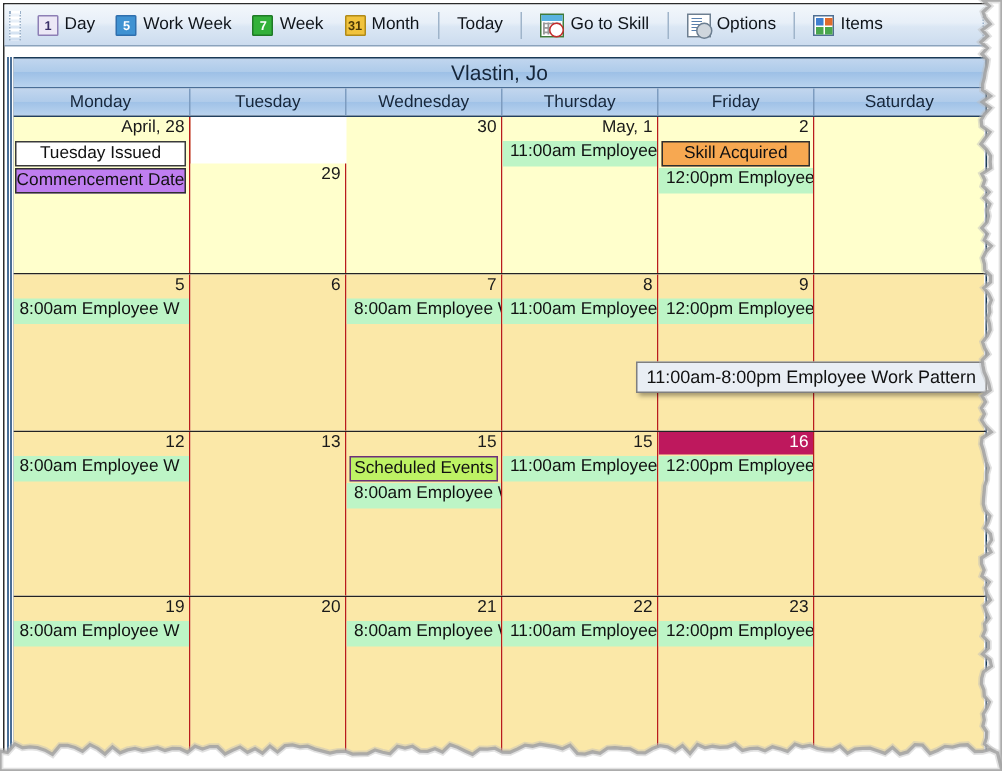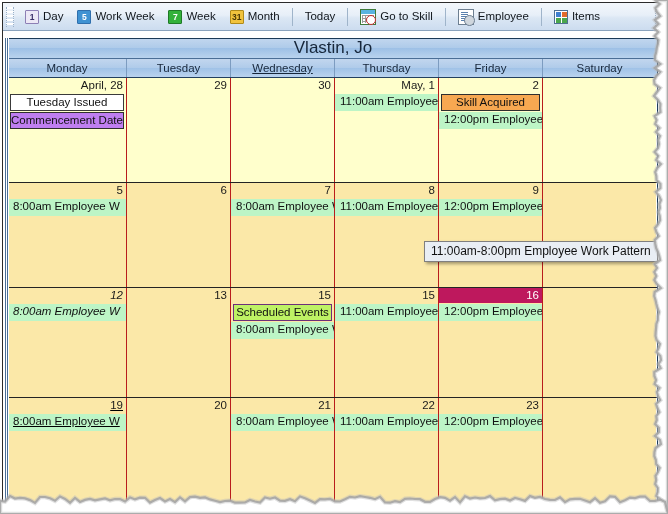--- a/index.html
+++ b/index.html
@@ -161,21 +161,21 @@
 
   
   #resource-header {
     position: absolute;
     left: 0; top: 0;
     width: 650px; height: 21px;
     box-sizing: border-box;
     background: linear-gradient(to bottom, #c3d7ef 0%, #aecbea 50%, #9dc0e6 51%, #b9d3ee 100%);
     border-bottom: 1px solid #4a6e96;
     display: flex; align-items: center; justify-content: center;
-    font-size: 17px;
+    font-size: 14px;
     color: #16263a;
   }
 
   
   #weekday-header {
     position: absolute;
     left: 0; top: 21px;
     width: 650px; height: 19px;
     box-sizing: border-box;
     background: linear-gradient(to bottom, #c2d6ee 0%, #afcbea 50%, #a0c2e7 51%, #bad3ee 100%);
@@ -350,21 +350,21 @@
       <span class="tb-label">Go to Skill</span>
     </div>
 
     <div class="tb-sep"></div>
 
     <div class="tb-btn">
       <span class="ico ico-options">
         <span class="doc-lines"></span>
           <span class="gear"></span>
       </span>
-      <span class="tb-label">Employee</span>
+      <span class="tb-label">Options</span>
     </div>
 
     <div class="tb-sep"></div>
 
     <div class="tb-btn">
       <span class="ico ico-items">
         <i></i>
           <i></i>
           <i></i>
           <i></i>
@@ -383,42 +383,42 @@
       <span>Vlastin, Jo</span>
     </div>
 
     <div id="weekday-header">
         <div class="wd-cell" style="width: 119px;">
           <span>Monday</span>
         </div>
         <div class="wd-cell" style="width: 104px;">
           <span>Tuesday</span>
         </div>
-        <div class="wd-cell" style="width: 104px; text-decoration: underline;">
+        <div class="wd-cell" style="width: 104px;">
           <span>Wednesday</span>
         </div>
         <div class="wd-cell" style="width: 104px;">
           <span>Thursday</span>
         </div>
         <div class="wd-cell" style="width: 104px;">
           <span>Friday</span>
         </div>
         <div class="wd-cell" style="width: 113px;">
           <span>Saturday</span>
         </div>
       </div>
 
     <div id="grid-body">
         <div class="week-row" style="height: 105px;">
           <div class="day-cell outer" style="width: 119px;">
             <span class="day-number">April, 28</span>
             <div class="appt boxed white"><span>Tuesday Issued</span></div>
             <div class="appt boxed purple"><span>Commencement Date</span></div>
           </div>
-          <div class="day-cell outer" style="width: 104px;">
+          <div class="day-cell outer" style="width: 104px; margin-top: 31px;">
             <span class="day-number">29</span>
           </div>
           <div class="day-cell outer" style="width: 104px;">
             <span class="day-number">30</span>
           </div>
           <div class="day-cell outer" style="width: 104px;">
             <span class="day-number">May, 1</span>
             <div class="appt plain"><span>11:00am Employee W</span></div>
           </div>
           <div class="day-cell outer" style="width: 104px;">
@@ -448,21 +448,21 @@
           </div>
           <div class="day-cell normal" style="width: 104px;">
             <span class="day-number">9</span>
             <div class="appt plain"><span>12:00pm Employee W</span></div>
           </div>
           <div class="day-cell normal" style="width: 113px;">
             <span class="day-number"></span>
           </div>
         </div>
         <div class="week-row" style="height: 110px;">
-          <div class="day-cell normal" style="width: 119px; font-style: italic;">
+          <div class="day-cell normal" style="width: 119px;">
             <span class="day-number">12</span>
             <div class="appt plain"><span>8:00am Employee W</span></div>
           </div>
           <div class="day-cell normal" style="width: 104px;">
             <span class="day-number">13</span>
           </div>
           <div class="day-cell normal" style="width: 104px;">
             <span class="day-number">15</span>
             <div class="appt boxed pink"><span>Scheduled Events</span></div>
             <div class="appt plain"><span>8:00am Employee W</span></div>
@@ -473,21 +473,21 @@
           </div>
           <div class="day-cell normal" style="width: 104px;">
             <span class="day-number selected">16</span>
             <div class="appt plain"><span>12:00pm Employee W</span></div>
           </div>
           <div class="day-cell normal" style="width: 113px;">
             <span class="day-number"></span>
           </div>
         </div>
         <div class="week-row last" style="height: 110px;">
-          <div class="day-cell normal" style="width: 119px; text-decoration: underline;">
+          <div class="day-cell normal" style="width: 119px;">
             <span class="day-number">19</span>
             <div class="appt plain"><span>8:00am Employee W</span></div>
           </div>
           <div class="day-cell normal" style="width: 104px;">
             <span class="day-number">20</span>
           </div>
           <div class="day-cell normal" style="width: 104px;">
             <span class="day-number">21</span>
             <div class="appt plain"><span>8:00am Employee W</span></div>
           </div>

